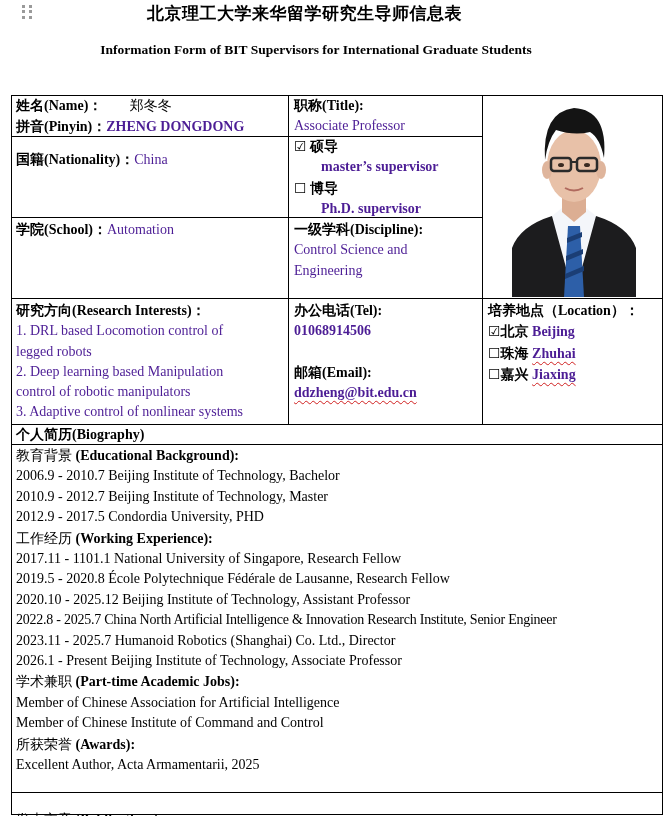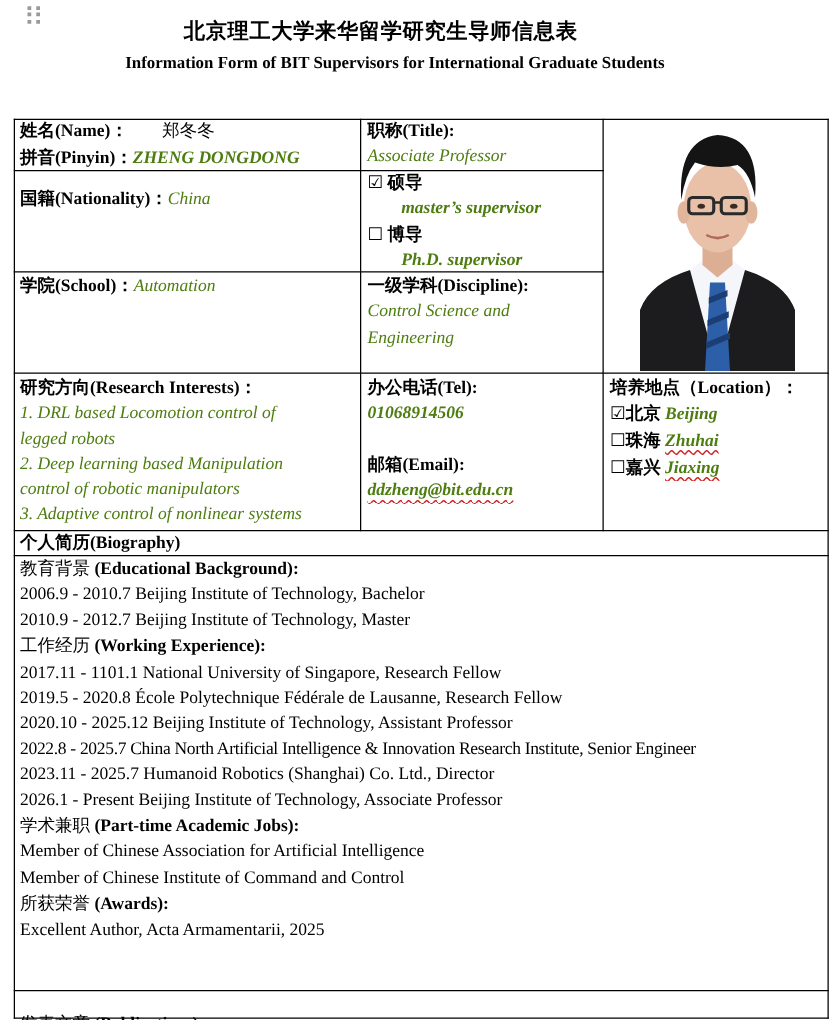--- a/index.html
+++ b/index.html
@@ -1,28 +1,28 @@
 <!DOCTYPE html>
 <html><head>
 <meta charset="utf-8">
 <style>
   html, body { margin: 0; padding: 0; background: #ffffff; }
   body { width: 667px; height: 816px; position: relative; overflow: hidden;
          font-family: "Liberation Serif", "DejaVu Serif", serif; color: #000; }
   .drag-handle { position: absolute; left: 22px; top: 5px; width: 12px; height: 14px;
                  display: grid; grid-template-columns: 4px 4px; gap: 2px 3px; }
   .drag-handle span { width: 3px; height: 3px; background: #9a9a9a; display:block; }
-  .title-cn { position: absolute; left: 0; width: 609px; top: 13px; text-align: center;
+  .title-cn { position: absolute; left: 0; width: 609px; top: 2px; text-align: center;
               font-size: 17px; font-weight: bold; font-family: "DejaVu Serif", serif; letter-spacing: 0.5px; }
   .title-en { position: absolute; left: 0; width: 632px; top: 42px; text-align: center;
               font-size: 13.5px; font-weight: bold; }
   .b { position: absolute; background: #000; }
   .cell { position: absolute; font-size: 14px; line-height: 20.3px; }
   .lbl { font-weight: bold; }
-  .navy { color: #4d7c0f; font-style: italic; }
+  .navy { color: #4c1d95; }
   .cn { font-family: "DejaVu Sans", sans-serif; font-weight: bold; font-size: 14px; margin-top: 16px; }
   .cnn { font-family: "DejaVu Sans", sans-serif; font-size: 14px; }
   .bold { font-weight: bold; }
   .squig { text-decoration: underline wavy #d02020; text-decoration-thickness: 1px; text-underline-offset: 3px; }
   .chk { font-family: "DejaVu Sans", sans-serif; font-size: 14px; }
   .line { white-space: nowrap; }
   .photo { position: absolute; left: 512px; top: 98px; width: 124px; height: 199px; overflow: hidden; background: #fff; }
 </style>
 </head>
 <body>
@@ -164,20 +164,21 @@
 </div>
 
 <div class="cell" style="left:16px;top:424px;">
   <span class="cn">个人简历</span><span class="lbl">(Biography)</span>
 </div>
 
 <div class="cell" style="left:16px;top:445px;font-size:14px;line-height:20.4px;">
   <div class="line"><span class="cnn">教育背景</span><span class="bold"> (Educational Background):</span></div>
   <div class="line">2006.9 - 2010.7 Beijing Institute of Technology, Bachelor</div>
   <div class="line">2010.9 - 2012.7 Beijing Institute of Technology, Master</div>
+  <div class="line">2012.9 - 2017.5 Condordia University, PHD</div>
 
   <div class="line"><span class="cnn">工作经历</span><span class="bold"> (Working Experience):</span></div>
   <div class="line">2017.11 - 1101.1 National University of Singapore, Research Fellow</div>
   <div class="line">2019.5 - 2020.8 École Polytechnique Fédérale de Lausanne, Research Fellow</div>
   <div class="line">2020.10 - 2025.12 Beijing Institute of Technology, Assistant Professor</div>
   <div class="line" style="letter-spacing:-0.25px;">2022.8 - 2025.7 China North Artificial  Intelligence &amp; Innovation Research Institute, Senior Engineer</div>
   <div class="line">2023.11 - 2025.7 Humanoid Robotics (Shanghai) Co. Ltd., Director</div>
   <div class="line">2026.1 - Present Beijing Institute of Technology, Associate Professor</div>
 
   <div class="line"><span class="cnn">学术兼职</span><span class="bold"> (Part-time Academic Jobs):</span></div>

